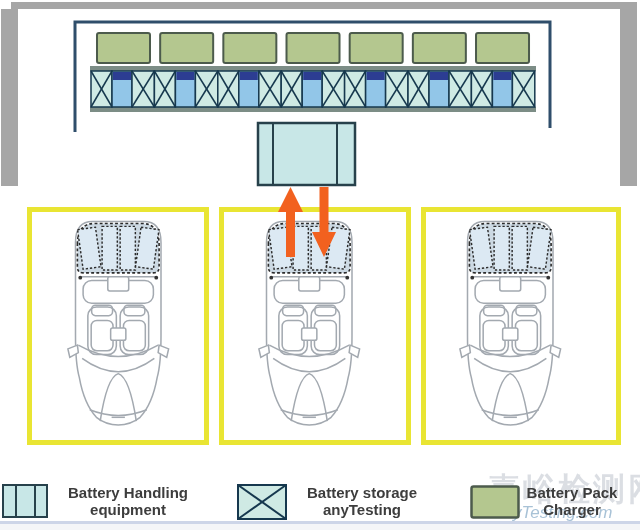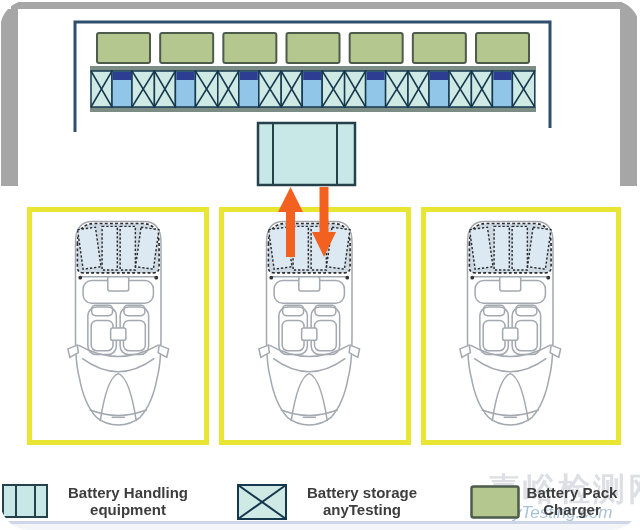--- a/index.html
+++ b/index.html
@@ -1,19 +1,18 @@
 <!DOCTYPE html>
 <html style="--charger-fill: #b4c78f; --charger-border: #4c5b4c; --storage-fill: #cfeae4; --storage-line: #16384e; --lift-fill: #92c6e8; --lift-cap: #2c3d92; --strip-bar: #7c8d86; --frame-gray: #a6a6a6; --bracket-navy: #2f4e6b; --swap-unit-fill: #c8e7e7; --swap-unit-border: #27414b; --arrow-orange: #f2611f; --bay-yellow: #e9e533; --car-stroke: #a3a9b0; --battery-compartment-fill: #ccd9e3; --battery-cell-fill: #dce9f3; --dash-black: #2b2b2b; --legend-text: #3d3d3d; --watermark-gray: #b9bfc9; --watermark-blue: #93b3cd; --bottom-line: #cdd5e8;"><head>
 <meta charset="utf-8">
 <style>
   html,body{margin:0;padding:0;background:#ffffff;}
   .stage{
     position:relative;width:640px;height:530px;background:#ffffff;overflow:hidden;
     font-family:"Liberation Sans", sans-serif;
-    border-radius:29px;
   }
   #diagram{position:absolute;left:0;top:0;width:640px;height:460px;display:block;}
 
   .frame-rect{fill:var(--frame-gray);}
   .bracket{fill:none;stroke:var(--bracket-navy);stroke-width:3;}
   .charger{fill:var(--charger-fill);stroke:var(--charger-border);stroke-width:2;}
   .strip-bar{fill:var(--strip-bar);}
   .xbox{fill:var(--storage-fill);stroke:var(--storage-line);stroke-width:1.5;}
   .xline{stroke:var(--storage-line);stroke-width:1.5;}
   .lift{fill:var(--lift-fill);stroke:var(--storage-line);stroke-width:1.5;}

